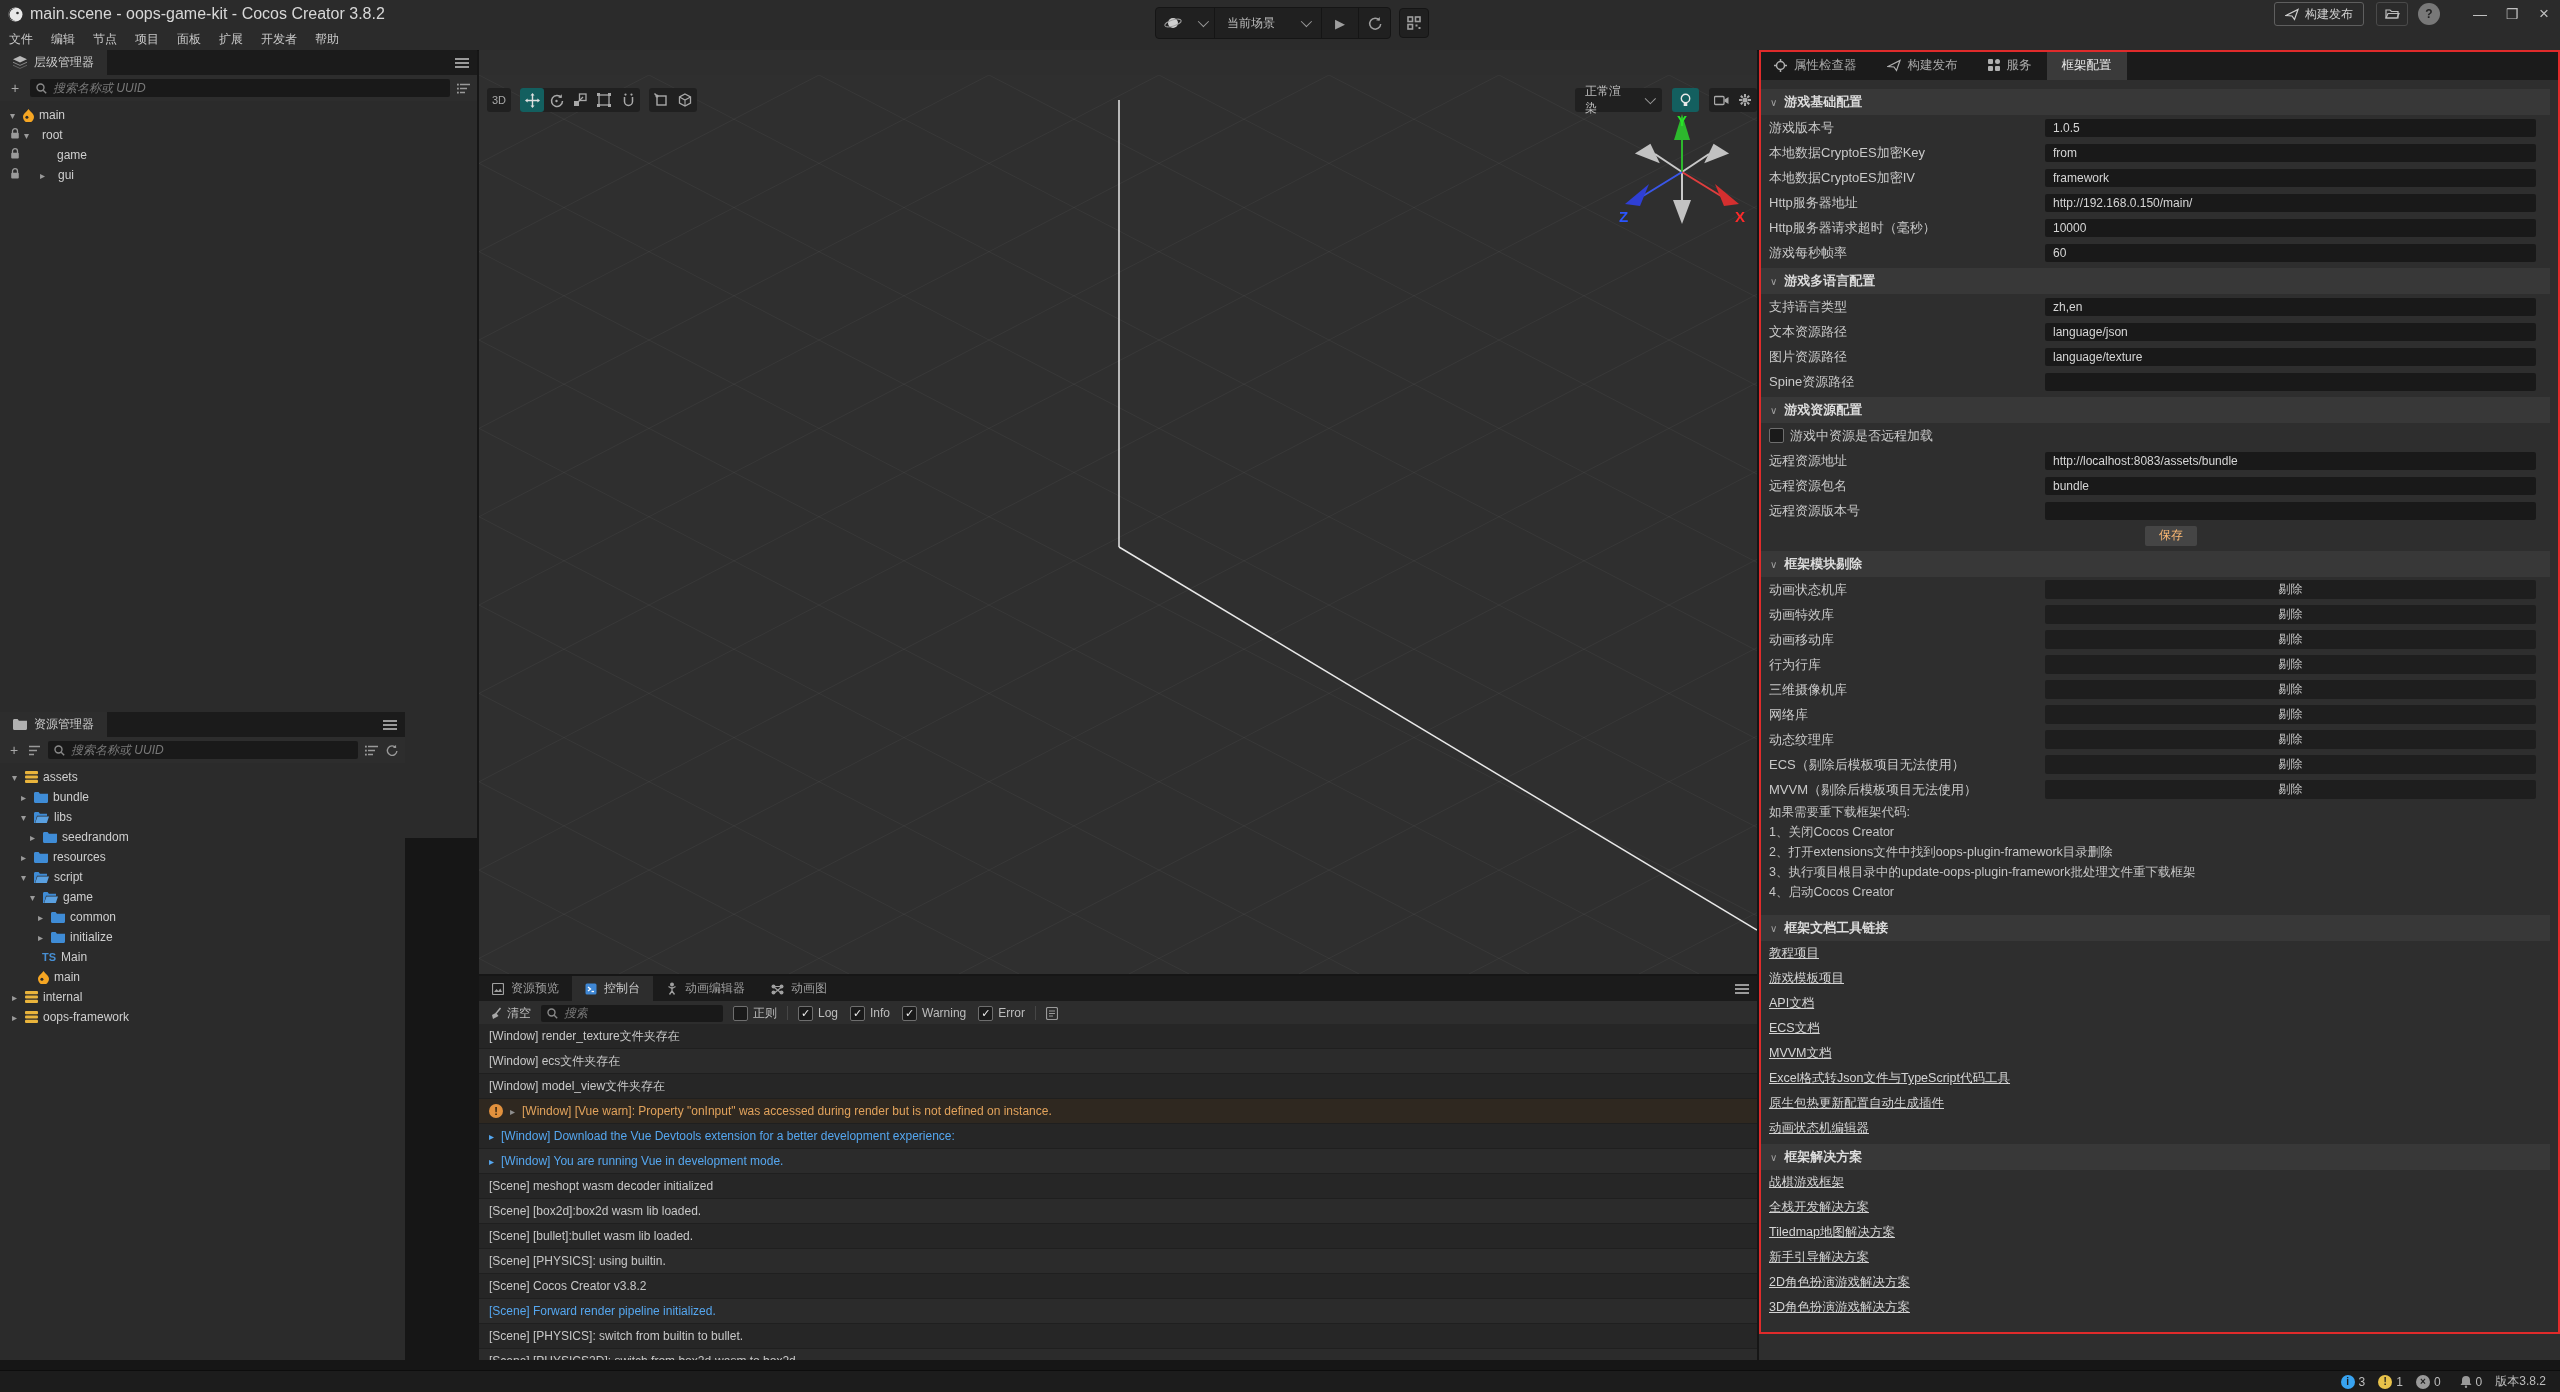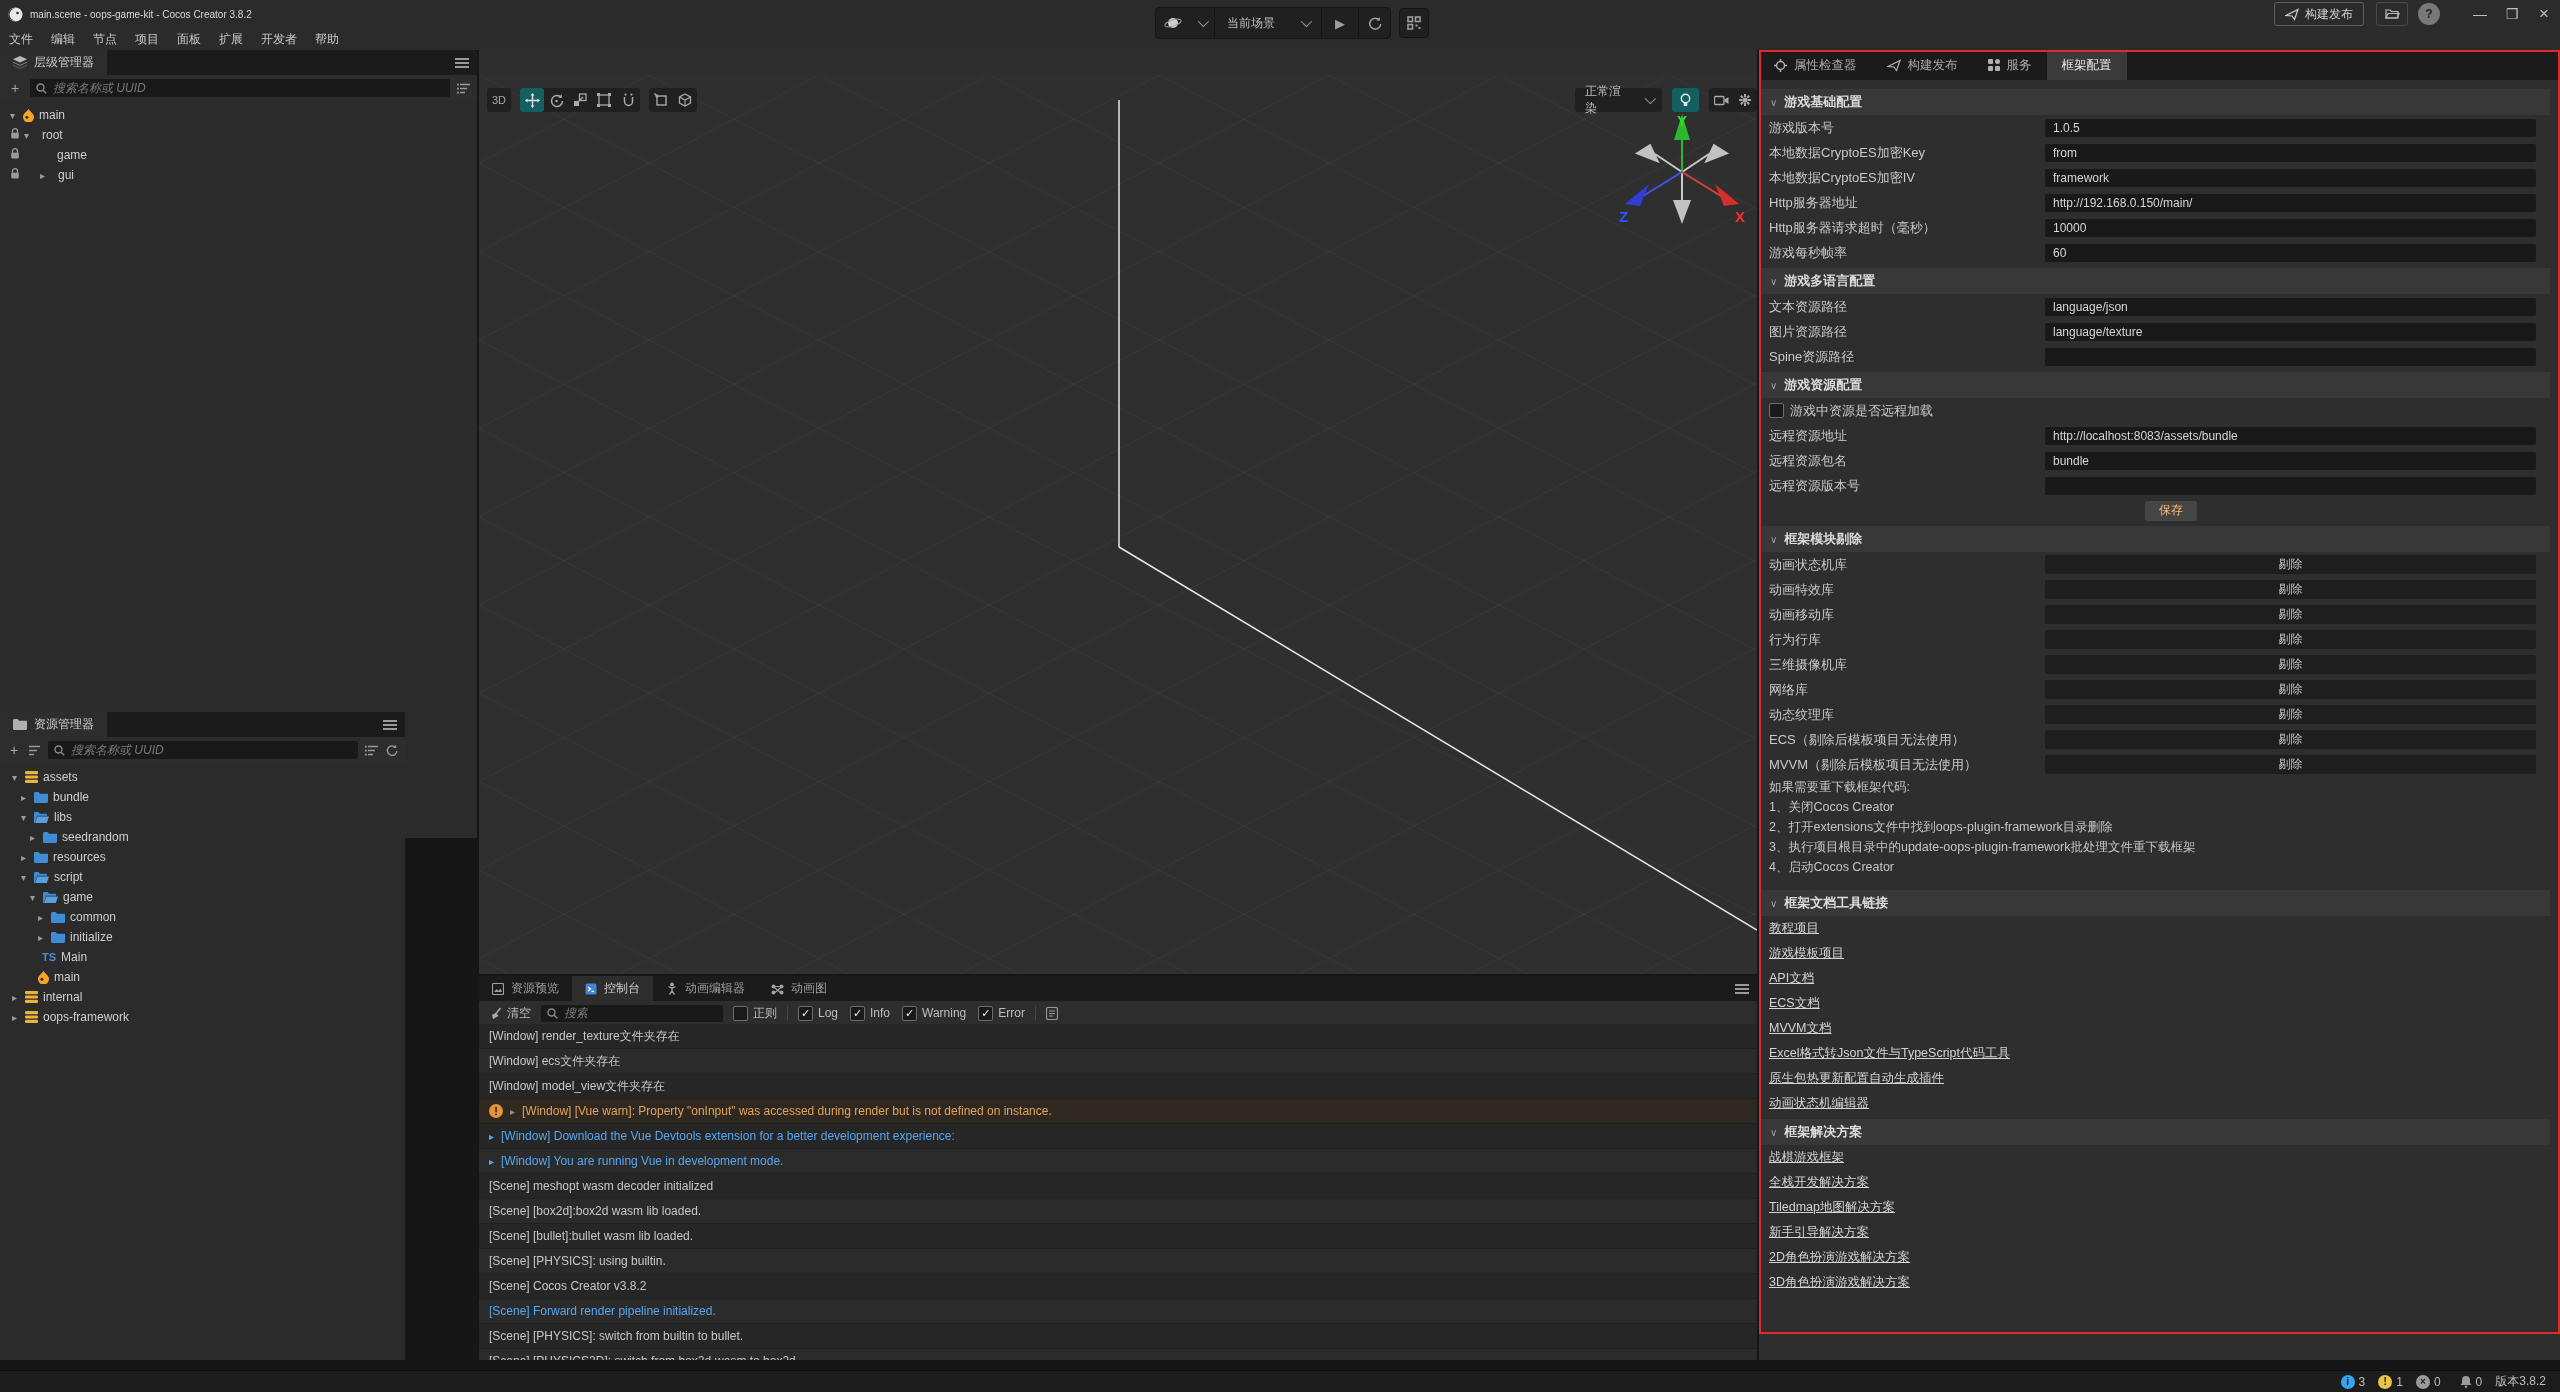--- a/index.html
+++ b/index.html
@@ -2,21 +2,21 @@
 <html><head>
 <meta charset="utf-8">
 <style>
   html,body{margin:0;padding:0;background:#141414;width:2560px;height:1392px;overflow:hidden;
     font-family:"Liberation Sans","DejaVu Sans",sans-serif;-webkit-font-smoothing:antialiased;}
   #app{position:relative;width:2560px;height:1392px;background:#161616;color:#c5c5c5;font-size:12px;}
   .ic{display:inline-flex;align-items:center;justify-content:center;flex:none;}
   .ic svg{display:block;}
   
   .titlebar{position:absolute;left:0;top:0;width:2560px;height:28px;background:#2b2b2b;border-bottom:1px solid #202020;display:flex;align-items:center;}
-  .app-title{color:#d8d8d8;font-size:10px;margin-left:8px;display:flex;align-items:center;gap:7px;text-align:right;}
+  .app-title{color:#d8d8d8;font-size:16px;margin-left:8px;display:flex;align-items:center;gap:7px;text-align:right;}
   .menubar{position:absolute;left:0;top:28px;width:2560px;height:22px;background:#2b2b2b;border-bottom:1px solid #121212;display:flex;align-items:center;}
   .menu-item{padding:0 9px;color:#c8c8c8;font-size:12px;height:22px;line-height:22px;cursor:default;}
   .tb-center{position:absolute;left:1155px;top:8px;height:30px;display:flex;align-items:center;gap:8px;z-index:10;}
   .tb-group{height:30px;background:#202020;border:1px solid #151515;border-radius:4px;display:flex;align-items:center;}
   .tb-btn{height:100%;display:flex;align-items:center;justify-content:center;padding:0 8px;color:#9e9e9e;}
   .tb-sep{width:1px;height:30px;background:#151515;}
   .tb-select{display:flex;align-items:center;gap:26px;padding:0 12px;color:#bdbdbd;}
   .tb-square{width:28px;height:28px;background:#202020;border:1px solid #151515;border-radius:4px;display:flex;align-items:center;justify-content:center;}
   .chev{width:7px;height:7px;border-right:1.5px solid #9a9a9a;border-bottom:1.5px solid #9a9a9a;transform:rotate(45deg) translateY(-2px);}
   .tb-right{position:absolute;right:0;top:0;height:28px;display:flex;align-items:center;z-index:10;}
@@ -909,20 +909,24 @@
         </div>
         <div class="f-row">
           <div class="f-label">游戏每秒帧率</div>
           <div class="f-input">60</div>
         </div>
         <div class="sec-h">
           <span class="sarr">∨</span>
           <span>游戏多语言配置</span>
         </div>
         <div class="f-row">
+          <div class="f-label">支持语言类型</div>
+          <div class="f-input">zh,en</div>
+        </div>
+        <div class="f-row">
           <div class="f-label">文本资源路径</div>
           <div class="f-input">language/json</div>
         </div>
         <div class="f-row">
           <div class="f-label">图片资源路径</div>
           <div class="f-input">language/texture</div>
         </div>
         <div class="f-row">
           <div class="f-label">Spine资源路径</div>
           <div class="f-input"></div>

